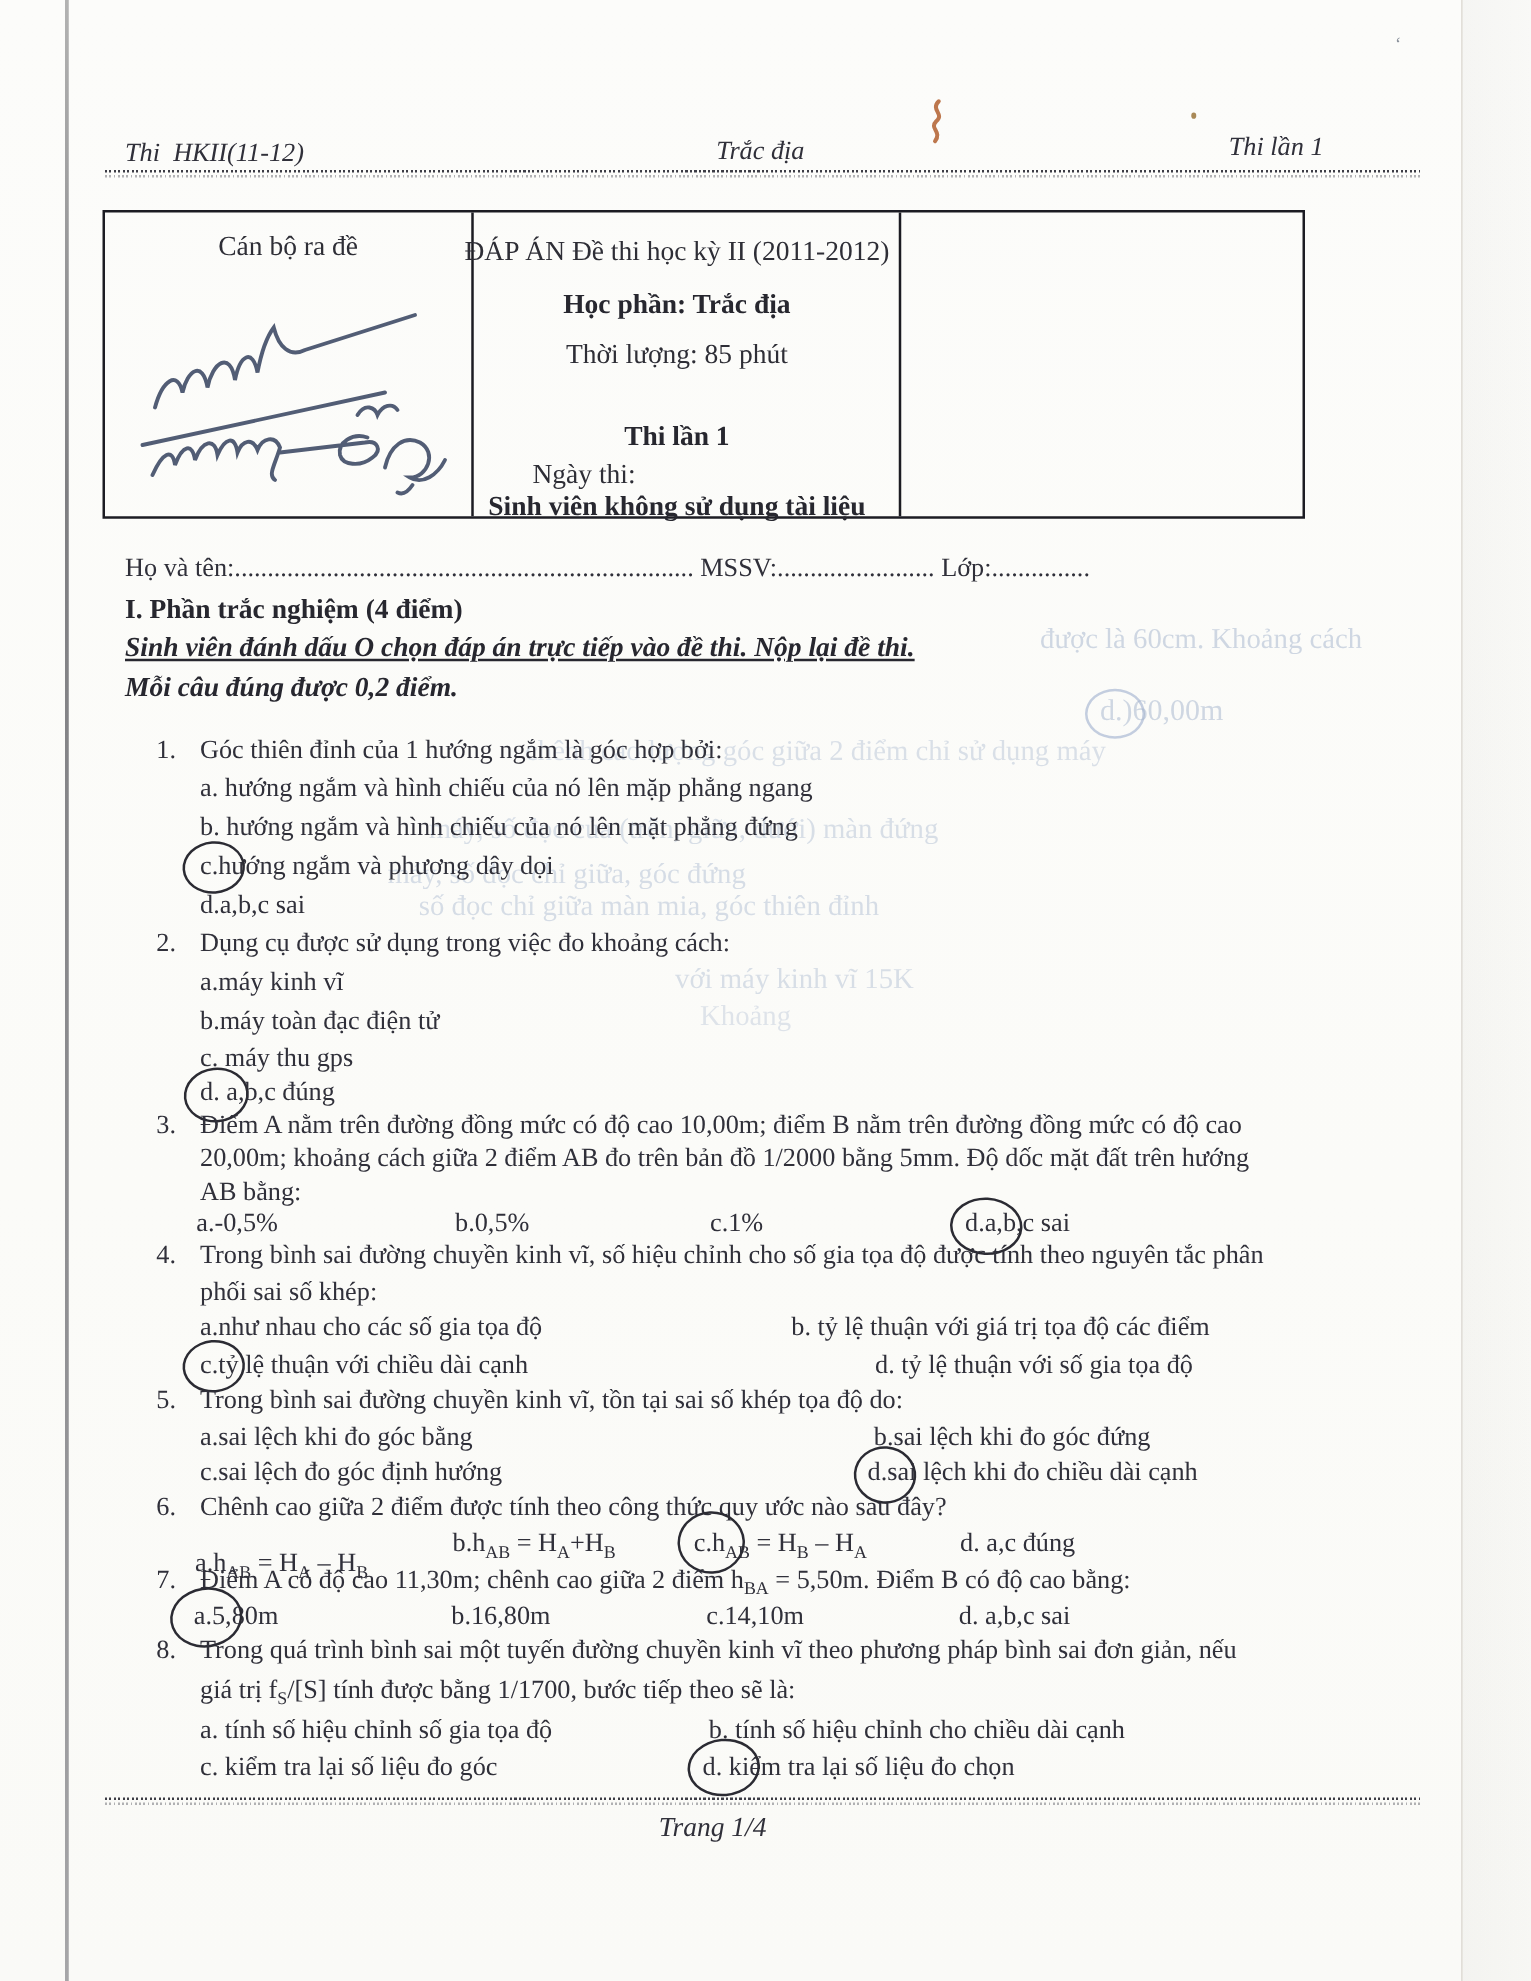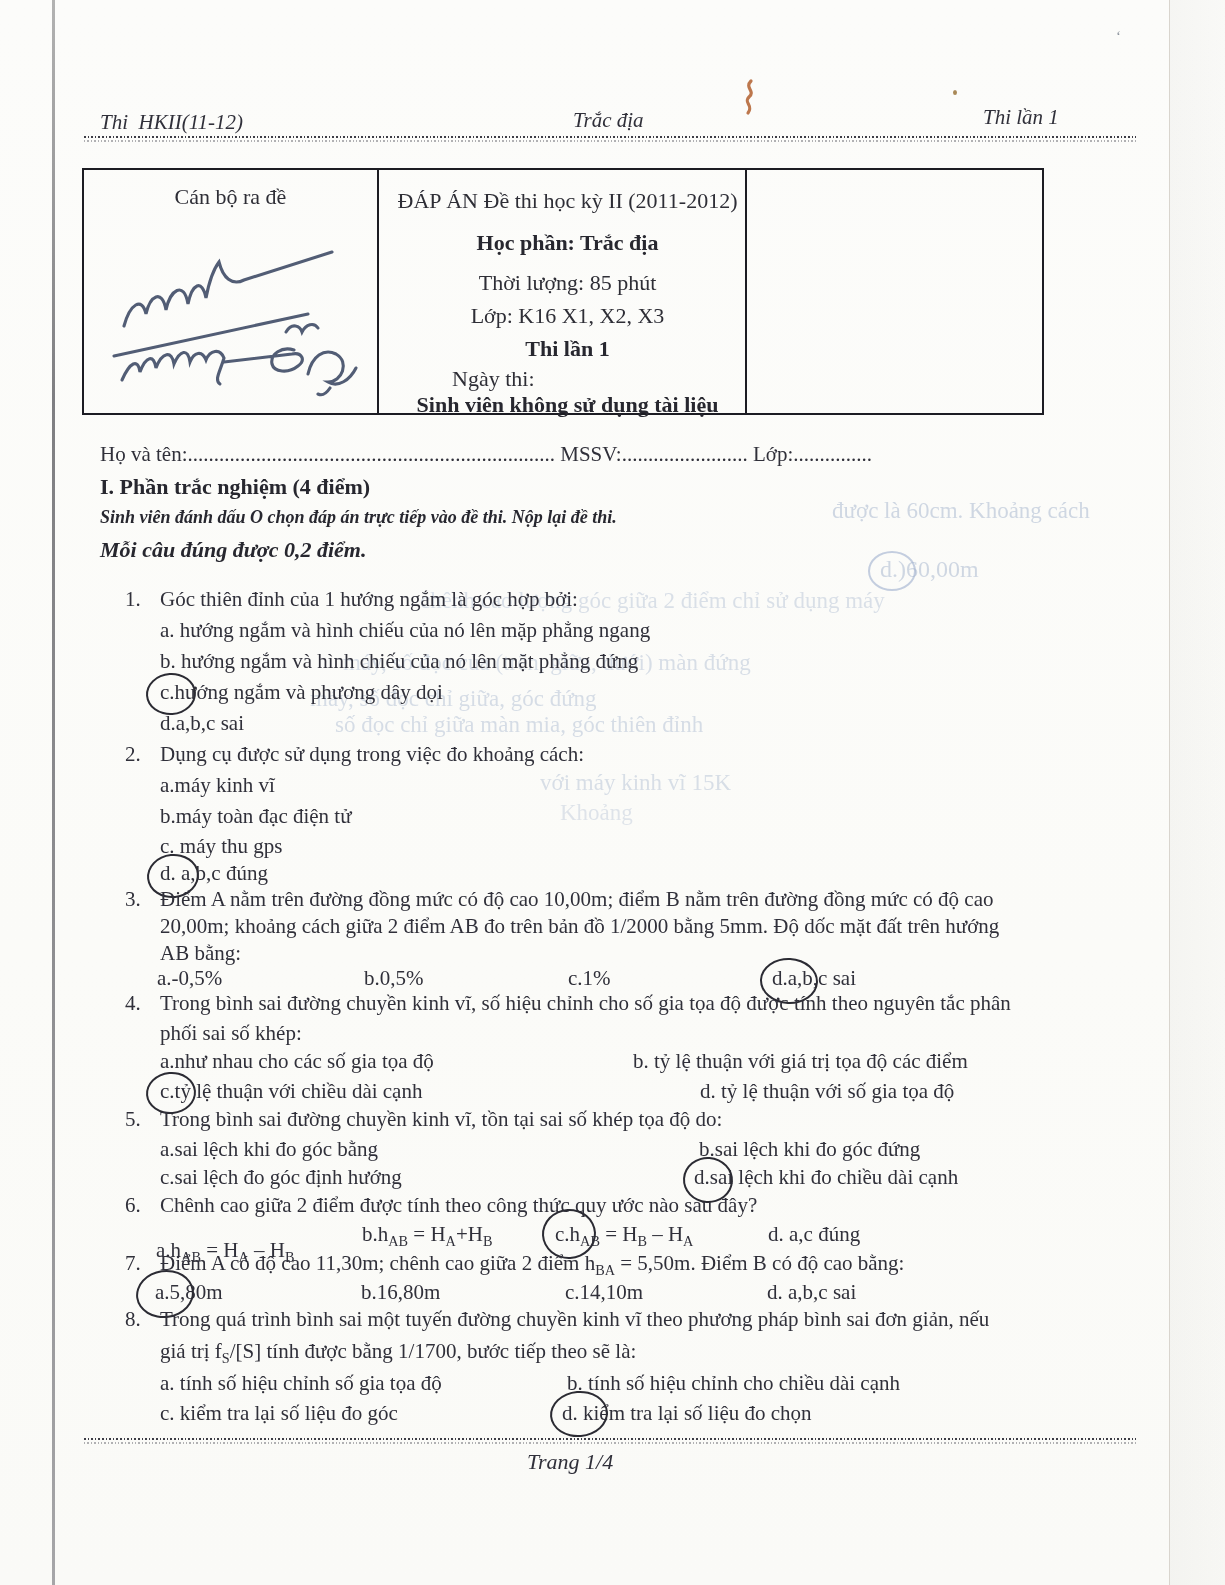--- a/index.html
+++ b/index.html
@@ -21,21 +21,21 @@
     background-image:repeating-linear-gradient(90deg,#3c3c45 0 1.6px,transparent 1.6px 3.6px);
   }
   .rule2{
     position:absolute;height:1.5px;opacity:.45;
     background-image:repeating-linear-gradient(90deg,#55555e 0 1.4px,transparent 1.4px 3.4px);
   }
   
   .info-table{position:absolute;left:82px;top:168px;width:958px;height:243px;border:2.5px solid #1c1c23;}
   .cell{position:absolute;top:0;height:100%;}
   .cell.c1{left:0;width:293px;border-right:2.5px solid #1c1c23;}
-  .cell.c2{left:306px;width:355px;border-right:2.5px solid #1c1c23;}
+  .cell.c2{left:280px;width:355px;border-right:2.5px solid #1c1c23;}
   .cell.c3{left:648px;width:305px;}
   .cline{position:absolute;left:0;width:100%;text-align:center;font-size:22px;line-height:26px;white-space:pre;}
   
   .circle{
     position:absolute;border:2.3px solid #2b2b33;border-radius:50%;
     background:transparent;
   }
   
   .ghost{
     position:absolute;font-size:23px;color:#a3b3cc;opacity:.5;
@@ -85,41 +85,40 @@
           <path d="M128,140 L196,132 C206,130 210,138 202,144 C192,152 178,150 176,142 C174,132 186,124 198,128"></path>
           <path d="M212,152 C216,134 228,126 240,132 C254,140 246,160 232,160 C242,166 254,158 260,146"></path>
           <path d="M234,166 C230,172 226,174 222,172"></path>
         </g>
       </svg>
     </div>
     <div class="cell c2">
       <div class="cline" style="top:18px;">ĐÁP ÁN Đề thi học kỳ II (2011-2012)</div>
       <div class="cline b" style="top:60px;">Học phần: Trắc địa</div>
       <div class="cline" style="top:100px;">Thời lượng: 85 phút</div>
-      <div class="cline" style="top:133px;">Lớp: K16 X1, X2, X3</div>
       <div class="cline b" style="top:166px;">Thi lần 1</div>
       <div class="cline" style="top:196px;text-align:left;padding-left:62px;">Ngày thi:</div>
       <div class="cline b" style="top:222px;">Sinh viên không sử dụng tài liệu</div>
     </div>
   </div>
 
   <div class="ghost" style="left:832px;top:498px;">được là 60cm. Khoảng cách</div>
   <div class="ghost-circle" style="left:868px;top:551px;width:44px;height:36px;"></div>
   <div class="ghost" style="left:880px;top:556px;font-size:24px;"><span>d.</span><span>)</span><span>60,00m</span></div>
   <div class="ghost" style="left:420px;top:588px;opacity:.38;">chênh cao lượng góc giữa 2 điểm chỉ sử dụng máy</div>
   <div class="ghost" style="left:310px;top:650px;opacity:.4;margin-left:33px;">máy, số đọc của (trên, giữa, dưới) màn đứng</div>
   <div class="ghost" style="left:310px;top:686px;opacity:.42;">máy, số đọc chỉ giữa, góc đứng</div>
   <div class="ghost" style="left:335px;top:712px;opacity:.42;">số đọc chỉ giữa màn mia, góc thiên đỉnh</div>
   <div class="ghost" style="left:540px;top:770px;opacity:.4;">với máy kinh vĩ 15K</div>
   <div class="ghost" style="left:560px;top:800px;opacity:.32;">Khoảng</div>
 
   <div class="tline" style="left:100px;top:441px;">Họ và tên:...................................................................... MSSV:........................ Lớp:...............</div>
 
   <div class="tline b" style="left:100px;top:473px;font-size:22px;">I. Phần trắc nghiệm (4 điểm)</div>
-  <div class="tline bi" style="left:100px;top:504px;font-size:18px;">Sinh viên đánh dấu O chọn đáp án trực tiếp vào đề thi. Nộp lại đề thi.</div>
+  <div class="tline bi" style="left:100px;top:504px;font-size:22px;text-decoration:underline;">Sinh viên đánh dấu O chọn đáp án trực tiếp vào đề thi. Nộp lại đề thi.</div>
   <div class="tline bi" style="left:100px;top:536px;font-size:22px;">Mỗi câu đúng được 0,2 điểm.</div>
 
   <div>
     <span class="qnum" style="left:125px;top:586px;">1.</span>
     <div class="tline" style="left:160px;top:586px;">Góc thiên đỉnh của 1 hướng ngắm là góc hợp bởi:</div>
     <div class="tline" style="left:160px;top:617px;"><span>a.</span><span> hướng ngắm và hình chiếu của nó lên mặp phẳng ngang</span></div>
     <div class="tline" style="left:160px;top:648px;"><span>b.</span><span> hướng ngắm và hình chiếu của nó lên mặt phẳng đứng</span></div>
     <div class="tline" style="left:160px;top:679px;"><span>c.</span><span>hướng ngắm và phương dây dọi</span></div>
     <div class="tline" style="left:160px;top:710px;"><span>d.</span><span>a,b,c sai</span></div>
     <div class="circle" style="left:146px;top:673px;width:46px;height:38px;transform:rotate(-4deg);"></div>

